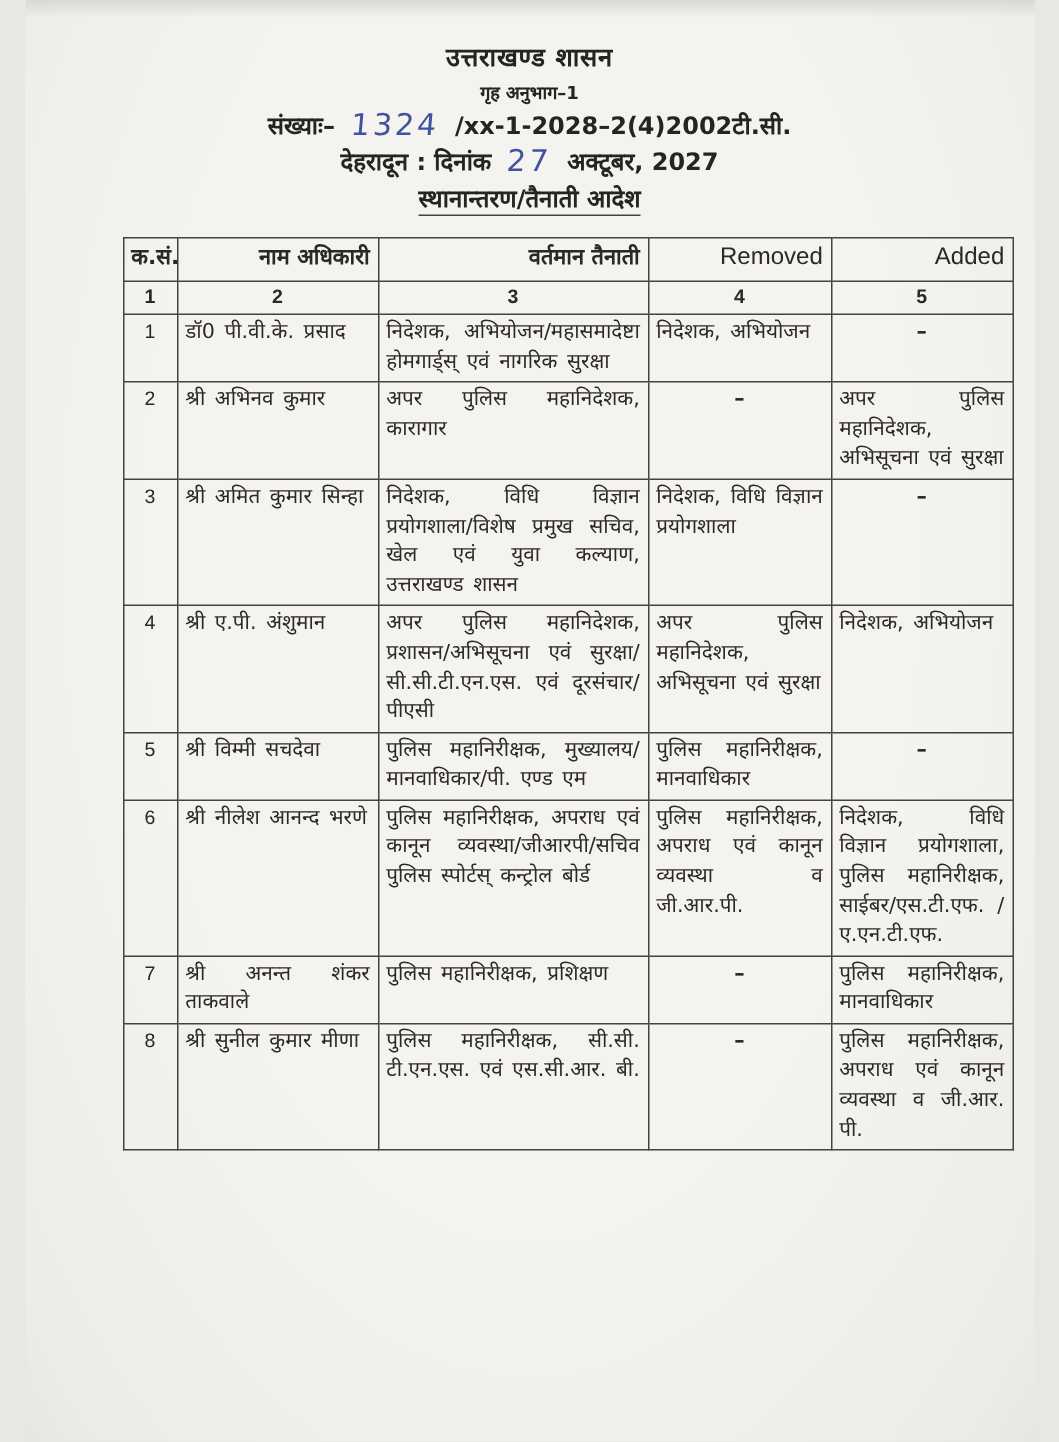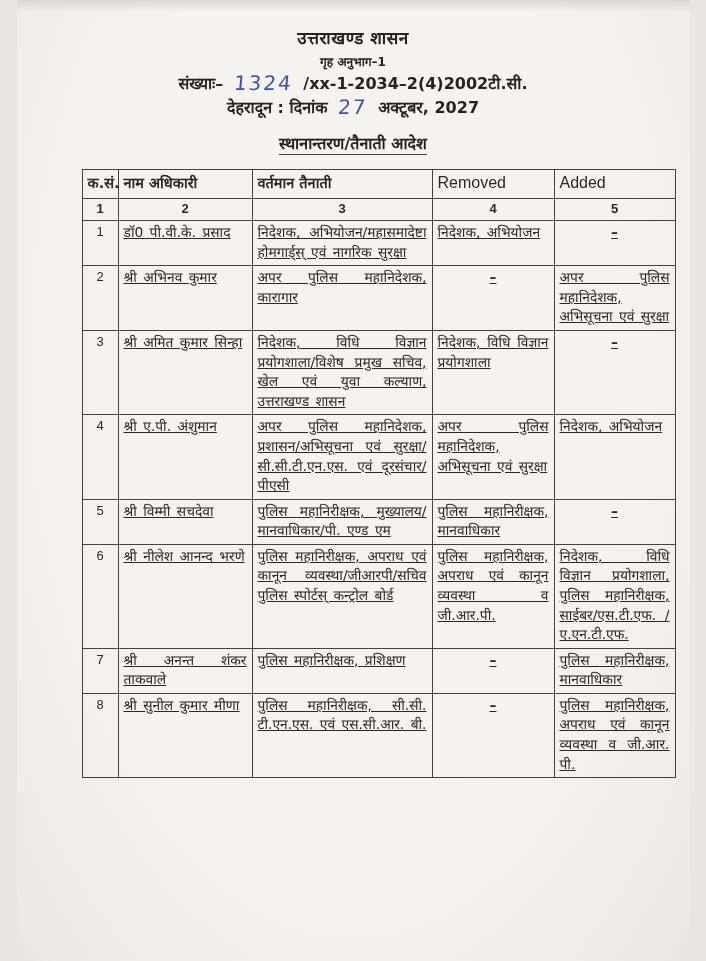--- a/index.html
+++ b/index.html
@@ -24,21 +24,21 @@
   .ref-line, .date-line {
     font-size:16px; font-weight:bold; margin-top:2px; color:#262421;
     white-space:nowrap;
   }
   .hand {
     color:#41529f; font-weight:normal; font-size:20px;
     display:inline-block; transform:skewX(-5deg);
     letter-spacing:2px; padding:0 5px; line-height:1;
     position:relative; top:1px;
   }
-  .title-wrap { text-align:center; margin-top:14px; }
+  .title-wrap { text-align:center; margin-top:3px; }
   .title {
     font-size:16px; font-weight:bold; color:#262421;
     border-bottom:1.6px solid #454340; padding-bottom:1px;
   }
   .body-para {
     margin:5px 47px 0 62px;
     font-size:15px; line-height:1.74;
     text-align:justify; text-indent:50px;
     word-spacing:3px; color:#2b2926;
   }
@@ -49,42 +49,42 @@
     table-layout:fixed;
     font-size:13.8px;
     color:#2b2926;
   }
   table.order th, table.order td {
     border:1.6px solid #454340;
     vertical-align:top;
     padding:2px 5px 3px 5px;
     line-height:1.42;
   }
-  table.order thead th { text-align:left; vertical-align:middle; }
+  table.order thead th { text-align:right; vertical-align:middle; }
   th.dev { font-weight:bold; font-size:14.5px; padding:4px 2px; }
   th.latin { font-family:"Liberation Sans", sans-serif; font-weight:normal; font-size:16px; padding:4px 2px; }
   tr.colnums td { text-align:center; font-weight:bold; font-family:"Liberation Sans", sans-serif; font-size:13px; padding:1px 2px 2px 2px; }
   td.sn { text-align:center; font-family:"Liberation Sans", sans-serif; font-size:13px; padding-top:4px; }
-  td.name, td.current, td.removed, td.added { text-align:justify; word-spacing:2px;text-decoration:underline; }
+  td.name, td.current, td.removed, td.added { text-align:justify; word-spacing:2px; }
   td.dash { text-align:center; font-weight:bold; }
   col.c1 { width:36px; } col.c2 { width:134px; } col.c3 { width:180px; }
   col.c4 { width:122px; } col.c5 { width:121px; }
 </style>
 </head>
 <body>
 
 <div class="page">
 
   <div class="header">
     <div class="org">उत्तराखण्ड शासन</div>
     <div class="dept">गृह अनुभाग–1</div>
     <div class="ref-line">
       <span>संख्याः–</span>
       <span class="hand">1324</span>
-      <span>/xx-1-2034–2(4)2002टी.सी.</span>
+      <span>/xx-1-2028–2(4)2002टी.सी.</span>
     </div>
     <div class="date-line">
       <span>देहरादून : दिनांक</span>
       <span class="hand">27</span>
       <span>अक्टूबर, 2027</span>
     </div>
   </div>
 
   <div class="title-wrap">
     <span class="title">स्थानान्तरण/तैनाती आदेश</span>

